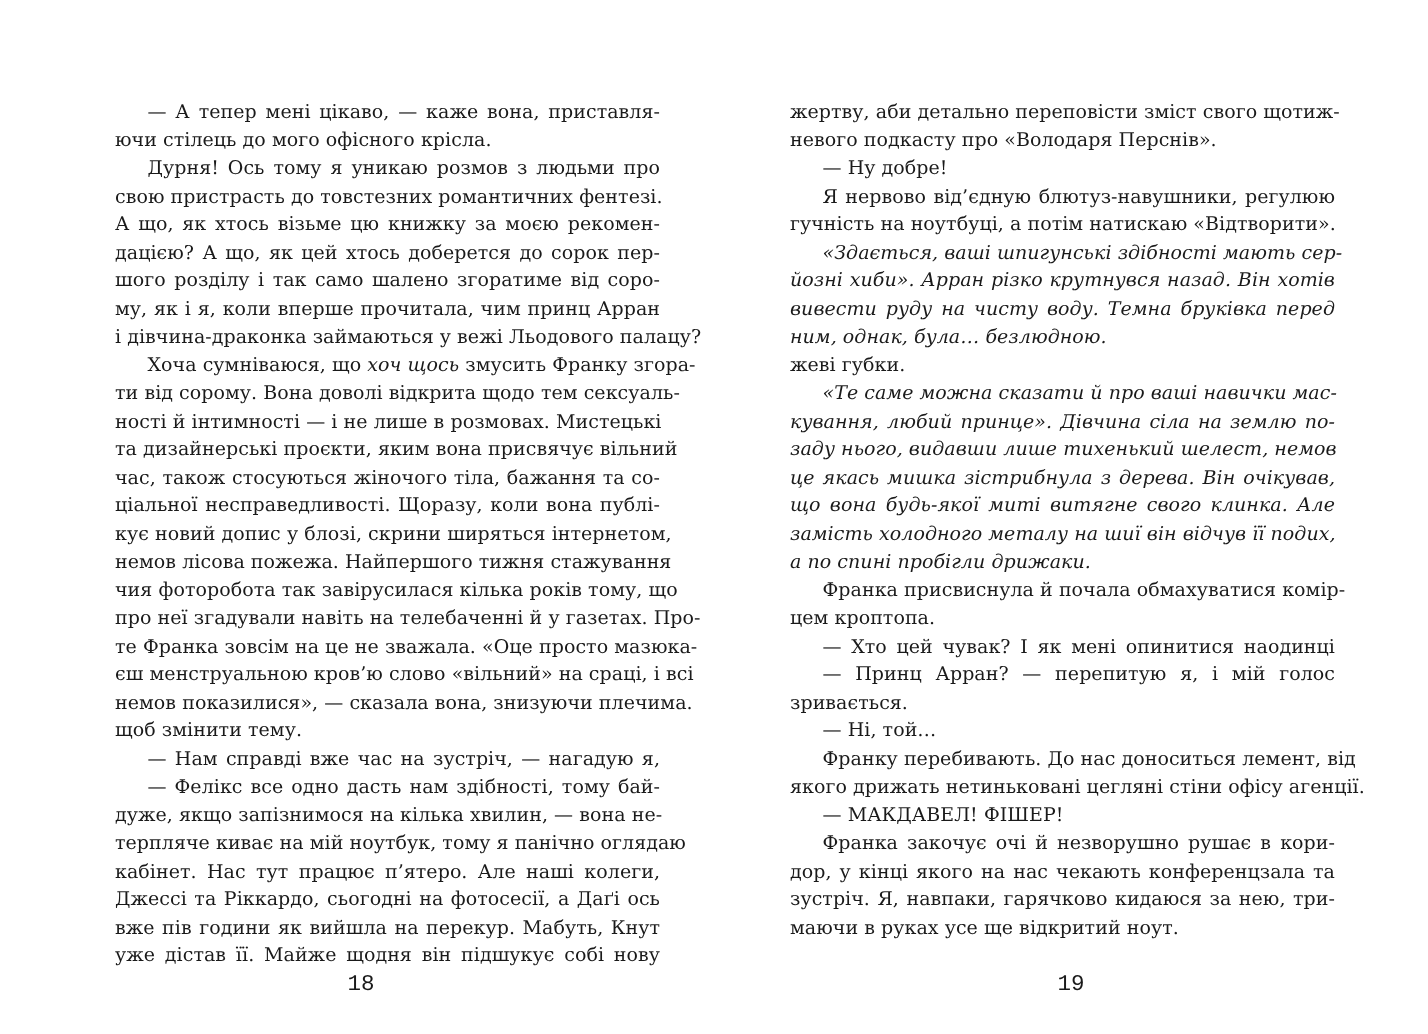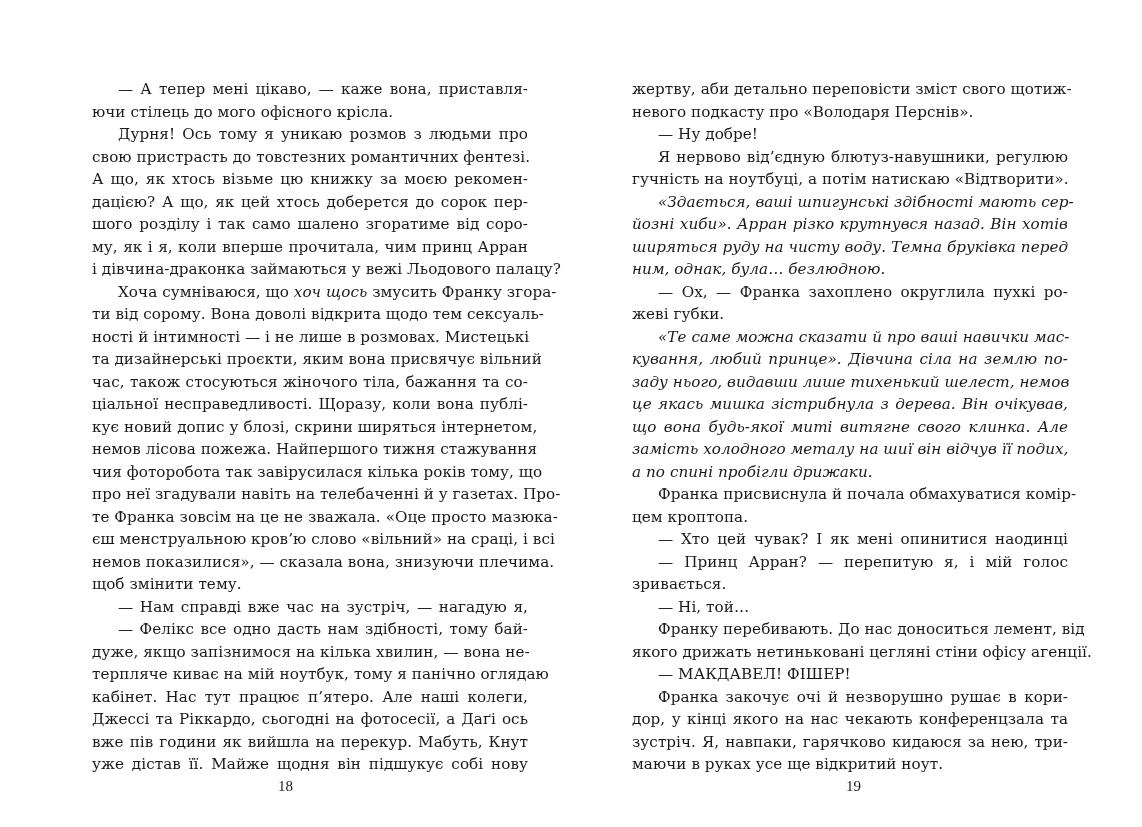--- a/index.html
+++ b/index.html
@@ -7,21 +7,21 @@
          font-family: "DejaVu Serif", "Liberation Serif", serif; color: #1a1a1a; }
   .spread { position: absolute; left: 0; top: 0; width: 1142px; height: 827px; }
   .page { position: absolute; top: 78px; width: 436px; }
   .page.left { left: 92px; }
   .page.right { left: 632px; }
   .line { height: 22.5px; line-height: 22.5px; font-size: 15.2px; white-space: nowrap;
           text-align: justify; text-align-last: justify; letter-spacing: 0.05px; }
   .line.last { text-align-last: left; }
   .line.indent { padding-left: 26px; }
   .line i, .line .it { font-style: italic; margin-top: 32px; }
-  .folio { position: absolute; top: 778px; font-size: 15px; font-family: Liberation Serif, serif; color: #1a1a1a; }
+  .folio { position: absolute; top: 778px; font-size: 18px; font-family: Liberation Mono, monospace; color: #1a1a1a; }
   .folio.left { left: 278px; }
   .folio.right { left: 846px; }
 </style>
 </head>
 <body>
 
 <div class="spread">
   <div class="page left" id="left-page">
       <div class="line indent">— А тепер мені цікаво, — каже вона, приставля-</div>
       <div class="line last">ючи стілець до мого офісного крісла.</div>
@@ -56,23 +56,22 @@
       <div class="line">уже дістав її. Майже щодня він підшукує собі нову</div>
     </div>
   <div class="page right" id="right-page">
       <div class="line">жертву, аби детально переповісти зміст свого щотиж-</div>
       <div class="line last">невого подкасту про «Володаря Перснів».</div>
       <div class="line indent last">— Ну добре!</div>
       <div class="line indent">Я нервово від’єдную блютуз-навушники, регулюю</div>
       <div class="line last">гучність на ноутбуці, а потім натискаю «Відтворити».</div>
       <div class="line indent"><i>«Здається, ваші шпигунські здібності мають сер-</i></div>
       <div class="line"><i>йозні хиби». Арран різко крутнувся назад. Він хотів</i></div>
-      <div class="line"><i>ширяться руду на чисту воду. Темна бруківка перед</i></div>
+      <div class="line"><i>вивести руду на чисту воду. Темна бруківка перед</i></div>
       <div class="line last"><i>ним, однак, була… безлюдною.</i></div>
-      <div class="line indent">— Ох, — Франка захоплено округлила пухкі ро-</div>
       <div class="line last">жеві губки.</div>
       <div class="line indent"><i>«Те саме можна сказати й про ваші навички мас-</i></div>
       <div class="line"><i>кування, любий принце». Дівчина сіла на землю по-</i></div>
       <div class="line"><i>заду нього, видавши лише тихенький шелест, немов</i></div>
       <div class="line"><i>це якась мишка зістрибнула з дерева. Він очікував,</i></div>
       <div class="line"><i>що вона будь-якої миті витягне свого клинка. Але</i></div>
       <div class="line"><i>замість холодного металу на шиї він відчув її подих,</i></div>
       <div class="line last"><i>а по спині пробігли дрижаки.</i></div>
       <div class="line indent">Франка присвиснула й почала обмахуватися комір-</div>
       <div class="line last">цем кроптопа.</div>

